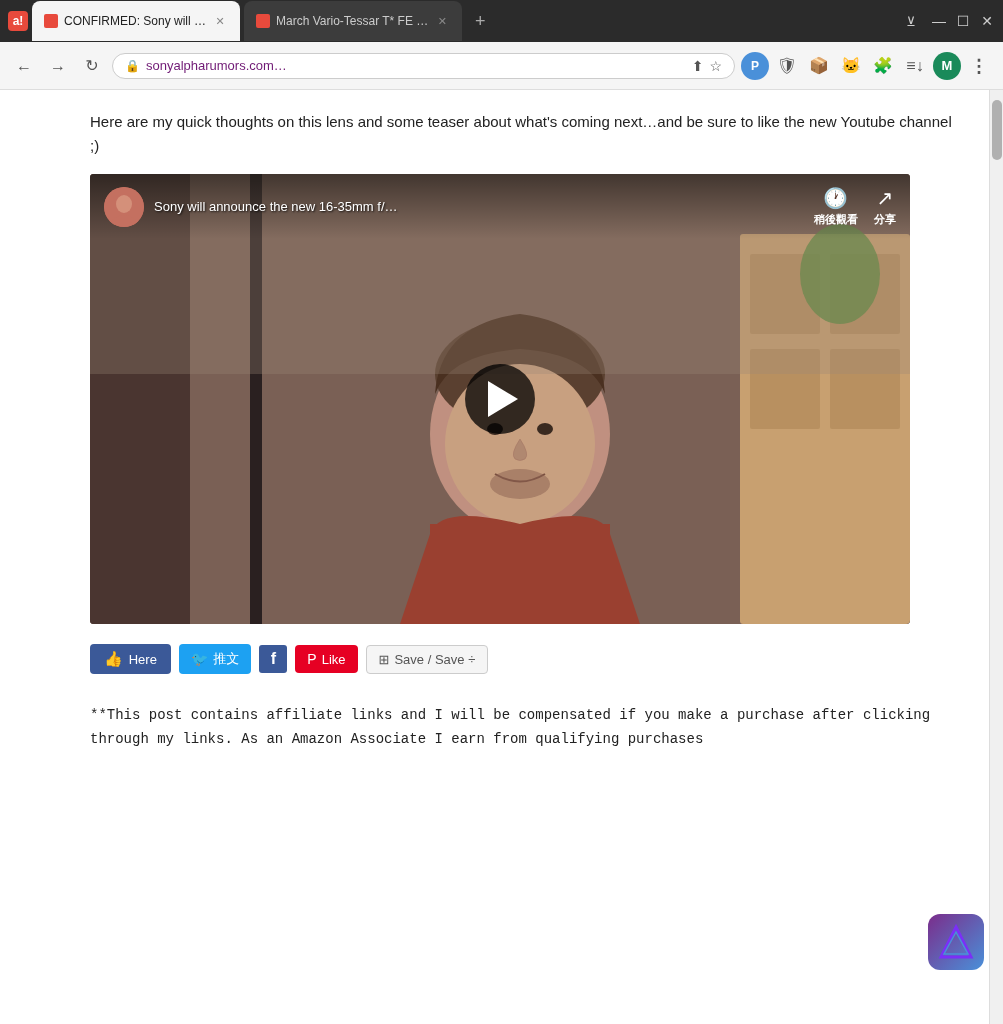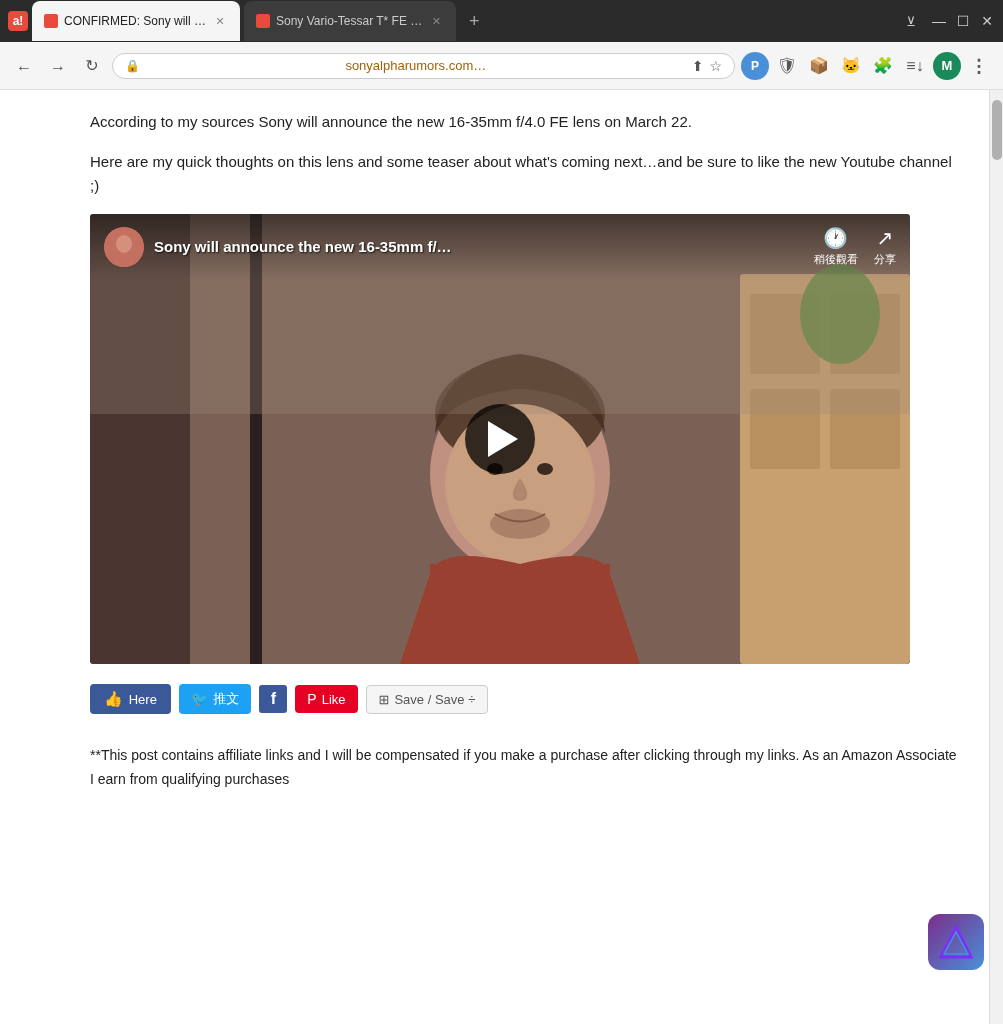--- a/index.html
+++ b/index.html
@@ -79,21 +79,21 @@
       align-items: center;
       background: #fff;
       border: 1px solid #ccc;
       border-radius: 20px;
       padding: 4px 12px;
       gap: 6px;
       font-size: 13px;
       color: #333;
     }
     .lock-icon { color: #555; font-size: 12px; }
-    .address-text { flex: 1; color: #a16207; text-align: center; }
+    .address-text { flex: 1; color: #701a75; }
     .nav-icons-right {
       display: flex;
       gap: 4px;
       align-items: center;
     }
     .nav-icon {
       width: 28px; height: 28px; display: flex; align-items: center; justify-content: center;
       border-radius: 50%; cursor: pointer; font-size: 15px; color: #555;
     }
     .profile-avatar {
@@ -164,39 +164,39 @@
       display: flex;
       align-items: center;
       gap: 10px;
     }
     .video-avatar {
       width: 40px; height: 40px; border-radius: 50%; overflow: hidden;
       background: #c47060; flex-shrink: 0;
     }
     .video-title-text {
       color: white;
-      font-size: 15px;
-      font-weight: 700;
+      font-size: 13px;
+      font-weight: 400;
       text-shadow: 1px 1px 2px rgba(0,0,0,0.8);
     }
     .video-top-right {
       margin-left: auto;
       display: flex;
       gap: 16px;
       align-items: center;
     }
     .video-action {
       display: flex;
       flex-direction: column;
       align-items: center;
       gap: 2px;
       color: white;
     }
     .video-action-icon { font-size: 20px; }
-    .video-action-label { font-size: 11px; }
+    .video-action-label { font-size: 11px; font-weight: bold; }
 
     .play-button {
       position: absolute;
       top: 50%;
       left: 50%;
       transform: translate(-50%, -50%);
       width: 70px;
       height: 70px;
       background: rgba(0,0,0,0.75);
       border-radius: 50%;
@@ -278,20 +278,21 @@
       align-items: center;
       gap: 5px;
       cursor: pointer;
     }
 
     .affiliate-text {
       font-size: 14px;
       line-height: 1.7;
       color: #222;
       margin-top: 10px;
+      font-family: Liberation Mono, monospace;
     }
 
     
     .overlay-widget {
       position: fixed;
       bottom: 60px;
       right: 20px;
       width: 60px;
       height: 60px;
       z-index: 100;
@@ -317,21 +318,21 @@
     <div class="browser-icon">a!</div>
 
     <div class="tab active">
       <div class="tab-favicon tab-favicon-red" style="width:14px;height:14px;border-radius:2px;"></div>
       <span>CONFIRMED: Sony will …</span>
       <div class="tab-close">✕</div>
     </div>
 
     <div class="tab">
       <div class="tab-favicon tab-favicon-blue" style="width:14px;height:14px;border-radius:2px;background:#e84a3c;"></div>
-      <span>Sony Vario-Tessar T* FE …</span>
+      <span>March Vario-Tessar T* FE …</span>
       <div class="tab-close">✕</div>
     </div>
 
     <div class="new-tab-btn">+</div>
 
     <div class="window-controls">
 
       <div style="width:24px;height:24px;display:flex;align-items:center;justify-content:center;color:#ccc;font-size:13px;">⊻</div>
       <div class="win-ctrl">—</div>
       <div class="win-ctrl">☐</div>
@@ -361,21 +362,20 @@
       <div class="nav-icon" style="font-size:16px;">🧩</div>
       <div class="nav-icon" style="font-size:16px;">≡↓</div>
       <div class="profile-avatar">M</div>
       <div class="nav-icon" style="font-size:18px;font-weight:bold;">⋮</div>
     </div>
   </div>
 
   <div class="page-area">
     <div class="page-content">
 
-      <p class="article-text">According to my sources Sony will announce the new 16-35mm f/4.0 FE lens on March 22.</p>
 
       <p class="article-text">Here are my quick thoughts on this lens and some teaser about what's coming next…and be sure to like the new Youtube channel ;)</p>
 
       <div class="video-container">
         <div class="video-bg">
 
           <svg width="820" height="450" viewBox="0 0 820 450" xmlns="http://www.w3.org/2000/svg" style="position:absolute;top:0;left:0;">
 
             <rect width="820" height="450" fill="#7a6055"></rect>
 

